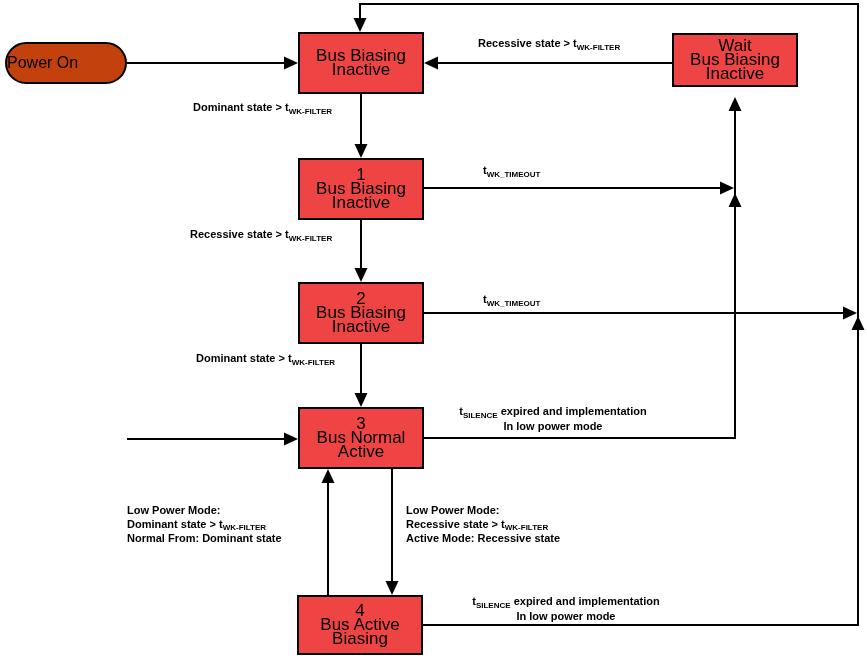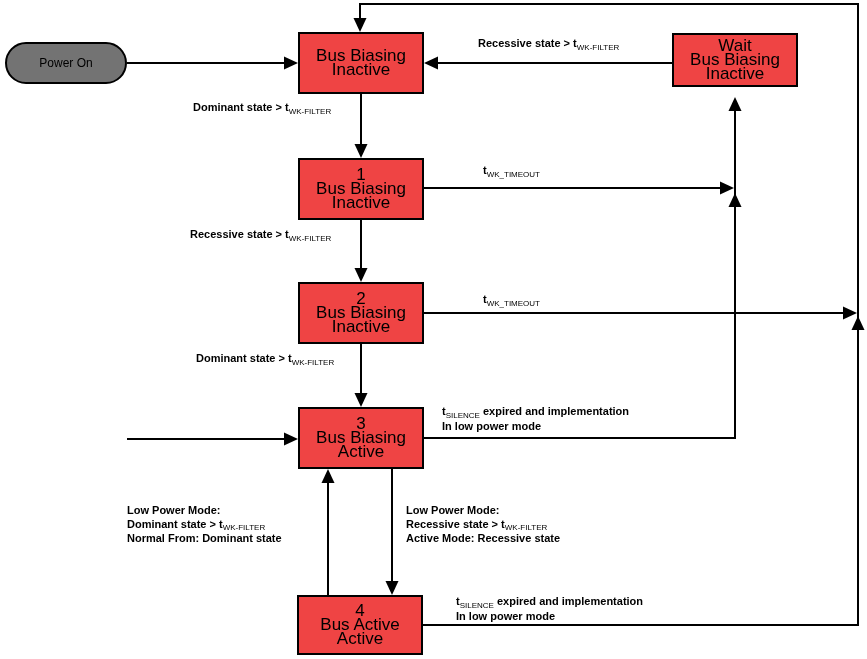--- a/index.html
+++ b/index.html
@@ -8,26 +8,26 @@
   .canvas { position:relative; width:867px; height:659px; background:#fff; overflow:hidden; }
   .canvas > svg { position:absolute; left:0; top:0; }
   svg line, svg path { stroke:#000; stroke-width:2; fill:none; }
   svg polygon { fill:#000; stroke:none; }
   .state-box {
     position:absolute; background:#ef4444; border:2px solid #000;
     display:flex; flex-direction:column; align-items:center; justify-content:center;
     font-size:17px; line-height:14px; text-align:center;
   }
   .oval {
-    position:absolute; background:#737373; border:2px solid #000; border-radius:22px;
-    display:flex; align-items:center; justify-content:center; font-size:12px;
+    position:absolute; background:#c2410c; border:2px solid #000; border-radius:22px;
+    display:flex; align-items:center; font-size:16px;
   }
   .lbl { position:absolute; font-size:11px; font-weight:bold; line-height:13.5px; white-space:nowrap; }
-  .lbl.center { }
-  sub { font-size:8px; font-weight:normal; vertical-align:baseline; position:relative; top:2.5px; letter-spacing:0;margin-top:17px; }
+  .lbl.center { text-align:center; }
+  sub { font-size:8px; font-weight:bold; vertical-align:baseline; position:relative; top:2.5px; letter-spacing:0;margin-top:17px; }
 </style>
 </head>
 <body>
 
 <div class="canvas">
 
   <svg width="867" height="659">
     <g>
       <line x1="127" y1="63" x2="286" y2="63"></line>
       <polygon points="298,63 284,56.5 284,69.5"></polygon>
@@ -94,26 +94,26 @@
   <div class="state-box" style="left:298px;top:158px;width:126px;height:62px;">
     <div>1</div>
     <div>Bus Biasing Inactive</div>
   </div>
   <div class="state-box" style="left:298px;top:282px;width:126px;height:62px;">
     <div>2</div>
     <div>Bus Biasing Inactive</div>
   </div>
   <div class="state-box" style="left:298px;top:407px;width:126px;height:62px;">
     <div>3</div>
-    <div>Bus Biasing Active</div>
+    <div>Bus Normal Active</div>
   </div>
   <div class="state-box" style="left:297px;top:595px;width:126px;height:60px;">
     <div>4</div>
     <div>Bus Active</div>
-    <div>Active</div>
+    <div>Biasing</div>
   </div>
 
   <div class="lbl" style="left:478px;top:37px;">
     <span>Recessive state &gt; t</span><sub>WK-FILTER</sub>
   </div>
 
   <div class="lbl" style="left:193px;top:101px;">
     <span>Dominant state &gt; t</span><sub>WK-FILTER</sub>
   </div>
 

